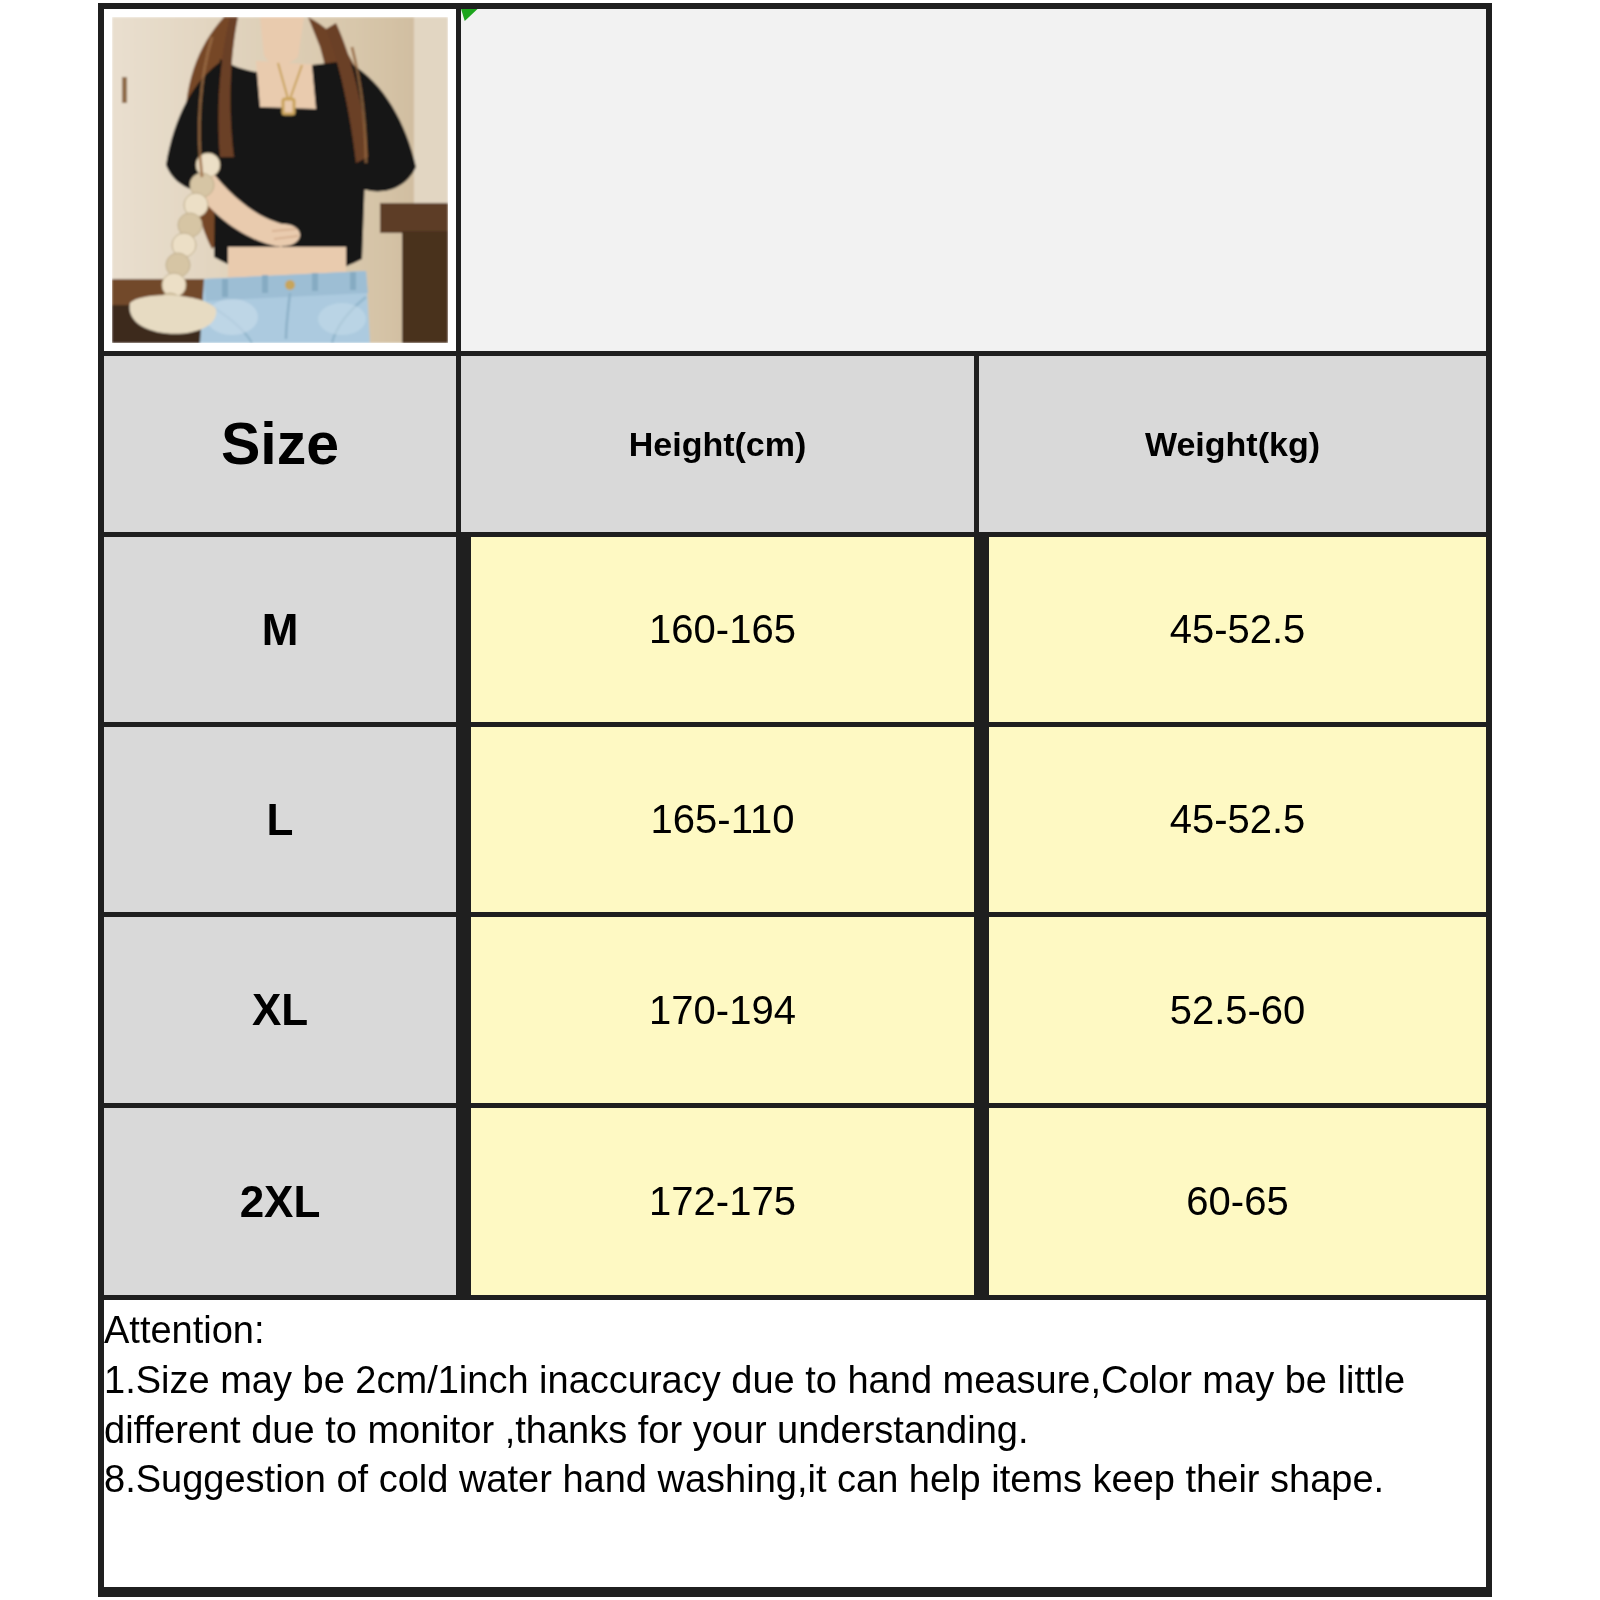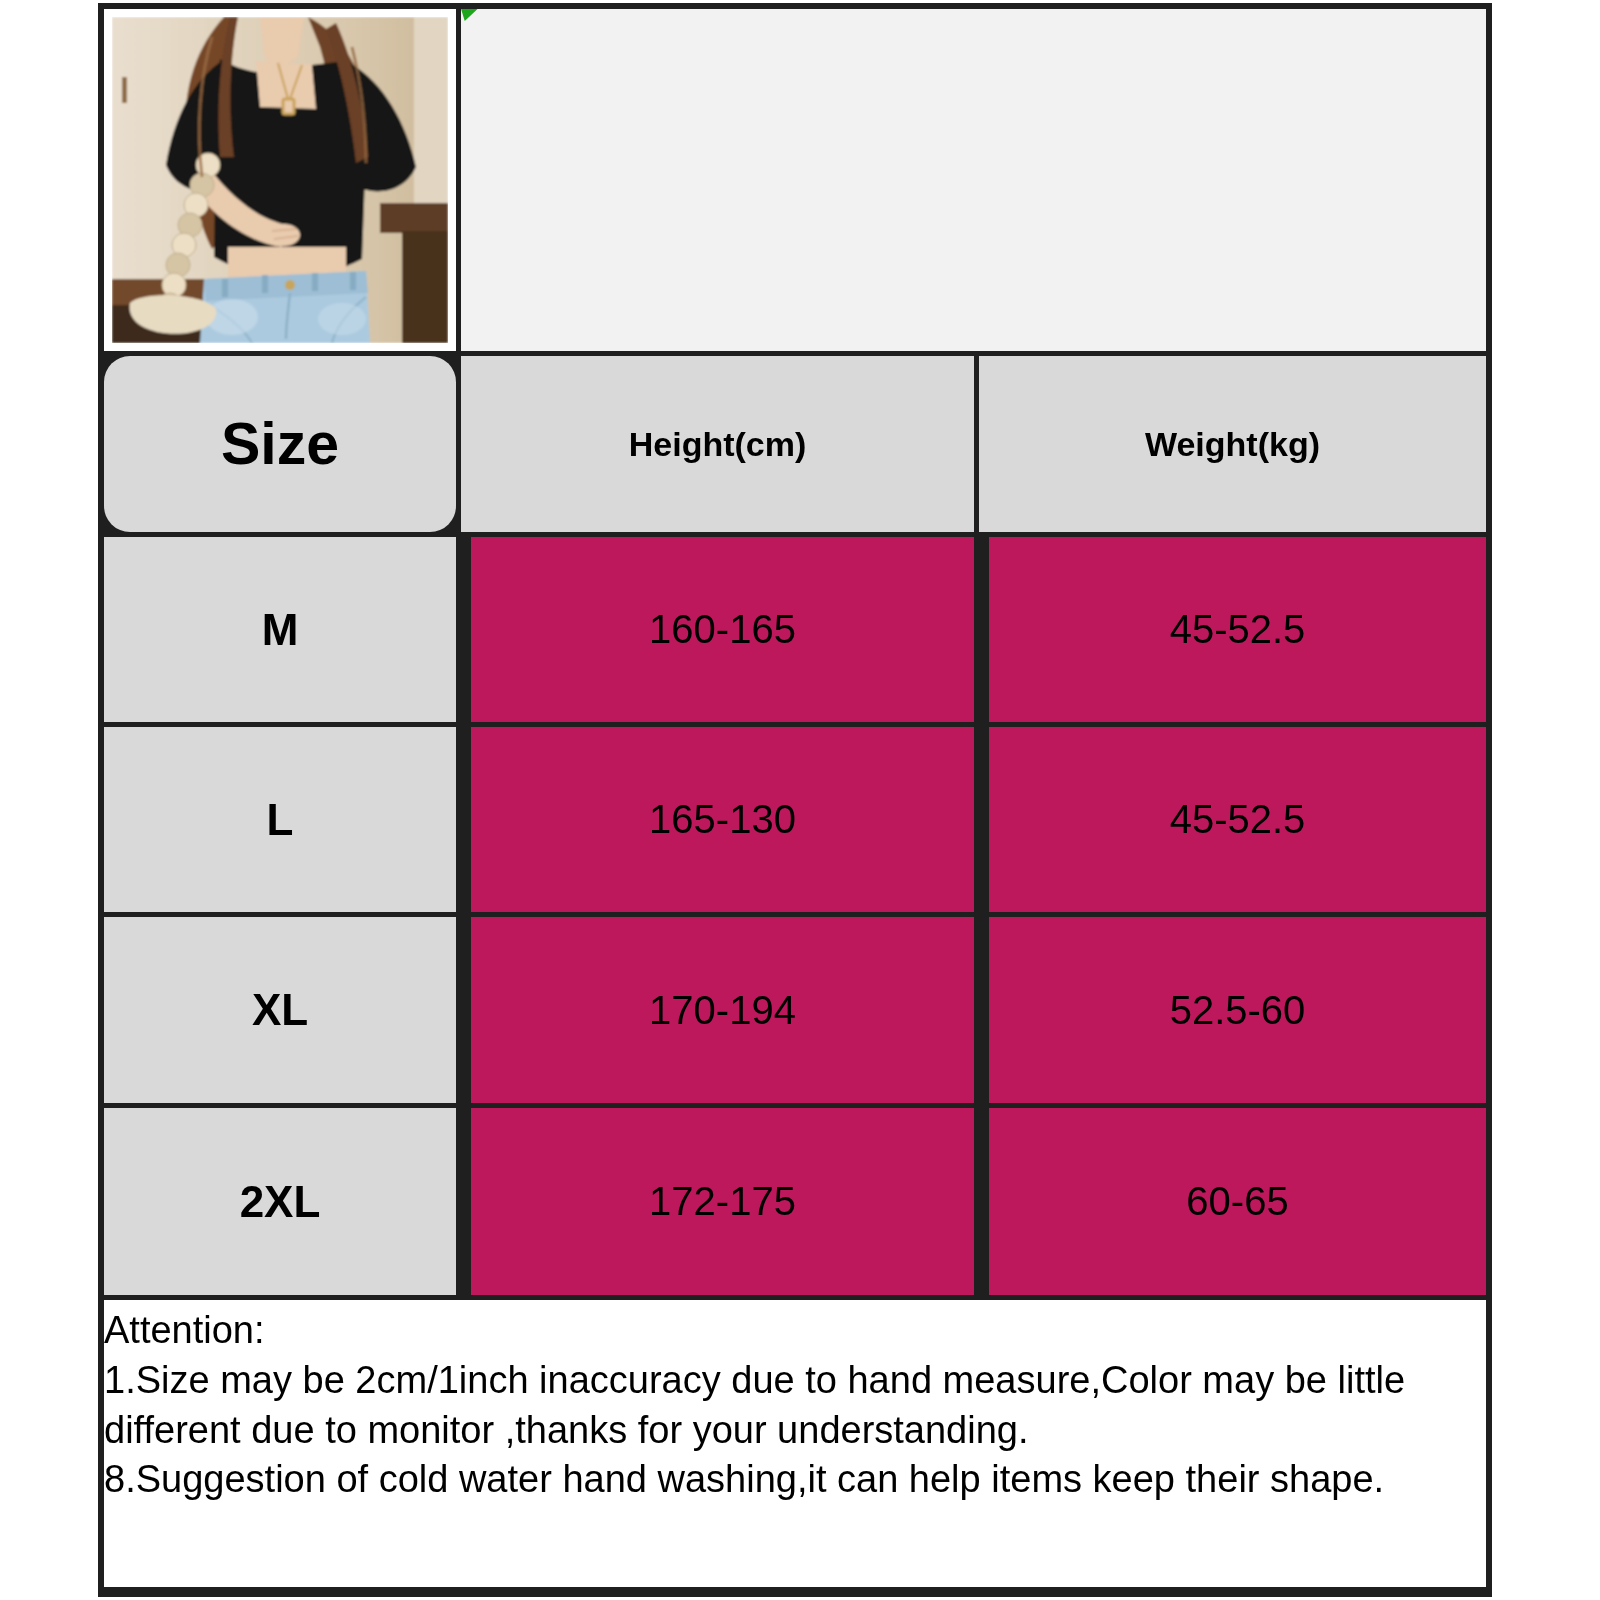--- a/index.html
+++ b/index.html
@@ -61,29 +61,28 @@
     background: #1da51d;
     clip-path: polygon(0 0, 100% 0, 22% 100%);
   }
   .header-cell {
     background: #d9d9d9;
     font-weight: 700;
     font-size: 34px;
   }
   .header-cell.size-head {
     font-size: 59px;
-    border-radius: 26px;
   }
   .label-cell {
     background: #d9d9d9;
     font-weight: 700;
     font-size: 44px;
   }
   .data-cell {
-    background: #be185d;
+    background: #fef9c3;
     font-size: 40px;
     font-weight: 400;
     margin-left: 10px;
   }
   .attention-cell {
     grid-column: 1 / 4;
     background: #ffffff;
     display: block;
     padding: 6px 0;
     box-sizing: border-box;
@@ -185,21 +184,21 @@
 
     <div class="cell header-cell size-head">Size</div>
     <div class="cell header-cell">Height(cm)</div>
     <div class="cell header-cell">Weight(kg)</div>
 
     <div class="cell label-cell">M</div>
     <div class="cell data-cell">160-165</div>
     <div class="cell data-cell">45-52.5</div>
 
     <div class="cell label-cell">L</div>
-    <div class="cell data-cell">165-130</div>
+    <div class="cell data-cell">165-110</div>
     <div class="cell data-cell">45-52.5</div>
 
     <div class="cell label-cell">XL</div>
     <div class="cell data-cell">170-194</div>
     <div class="cell data-cell">52.5-60</div>
 
     <div class="cell label-cell">2XL</div>
     <div class="cell data-cell">172-175</div>
     <div class="cell data-cell">60-65</div>
 

